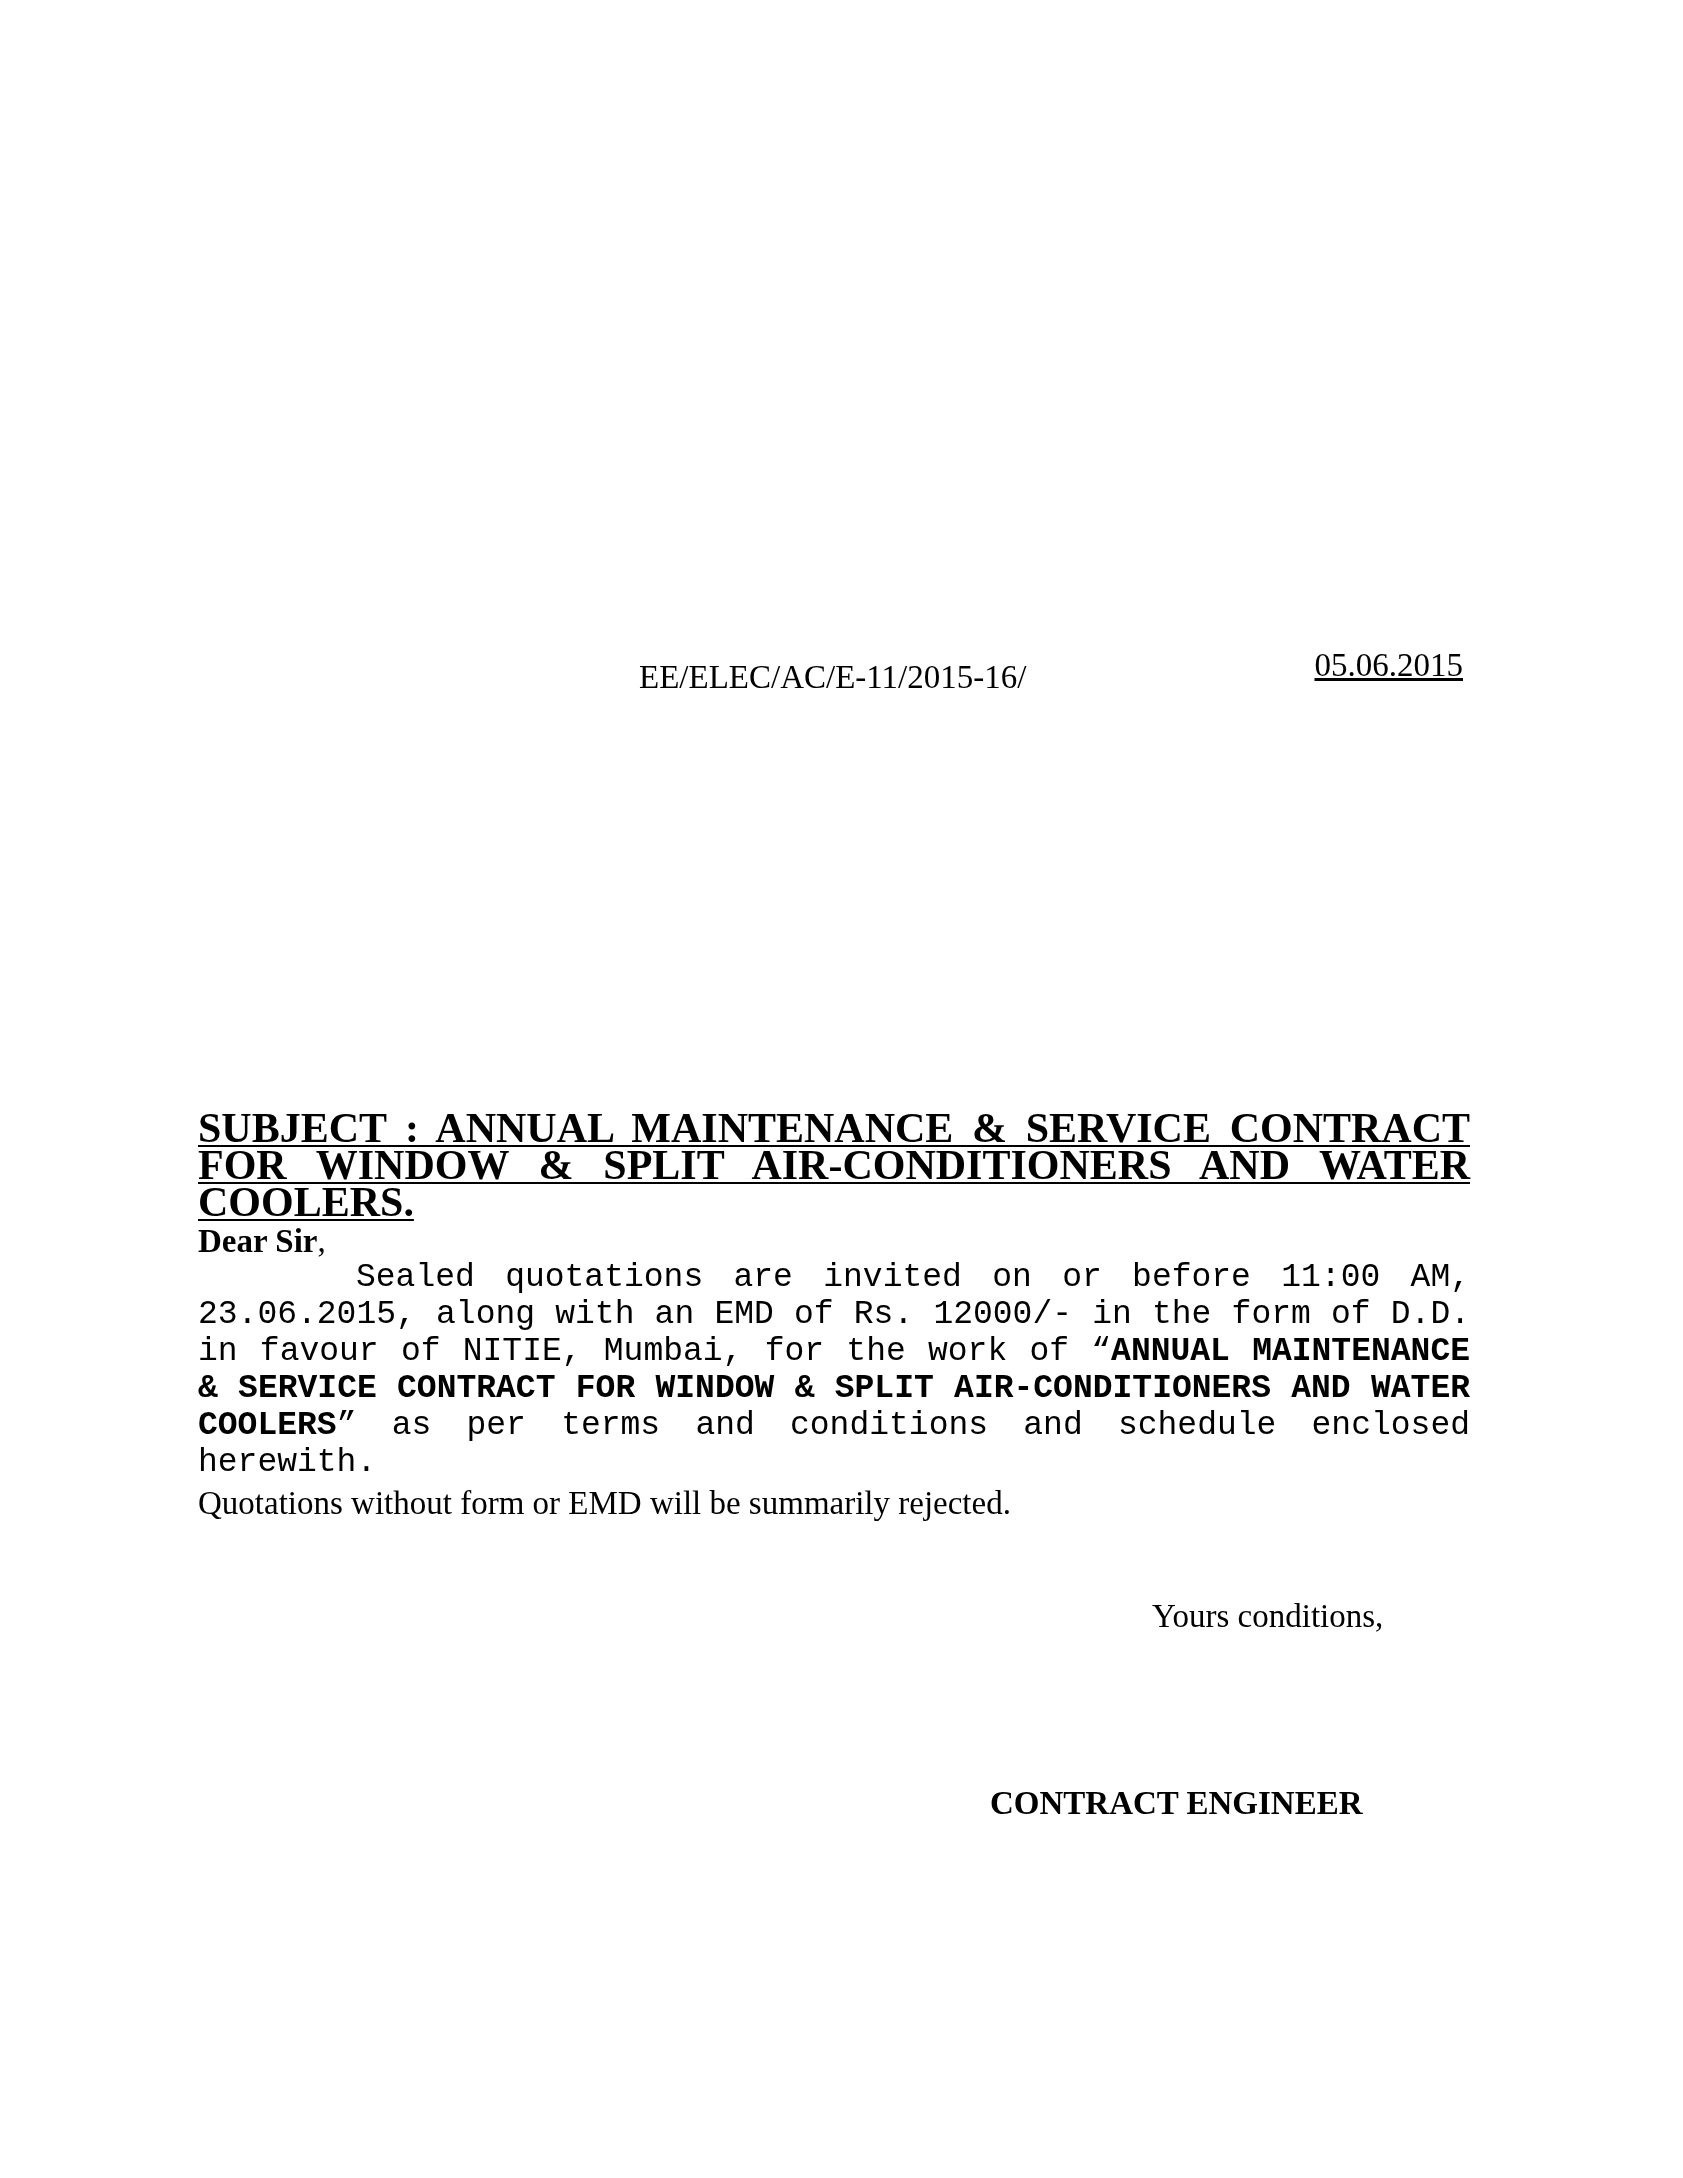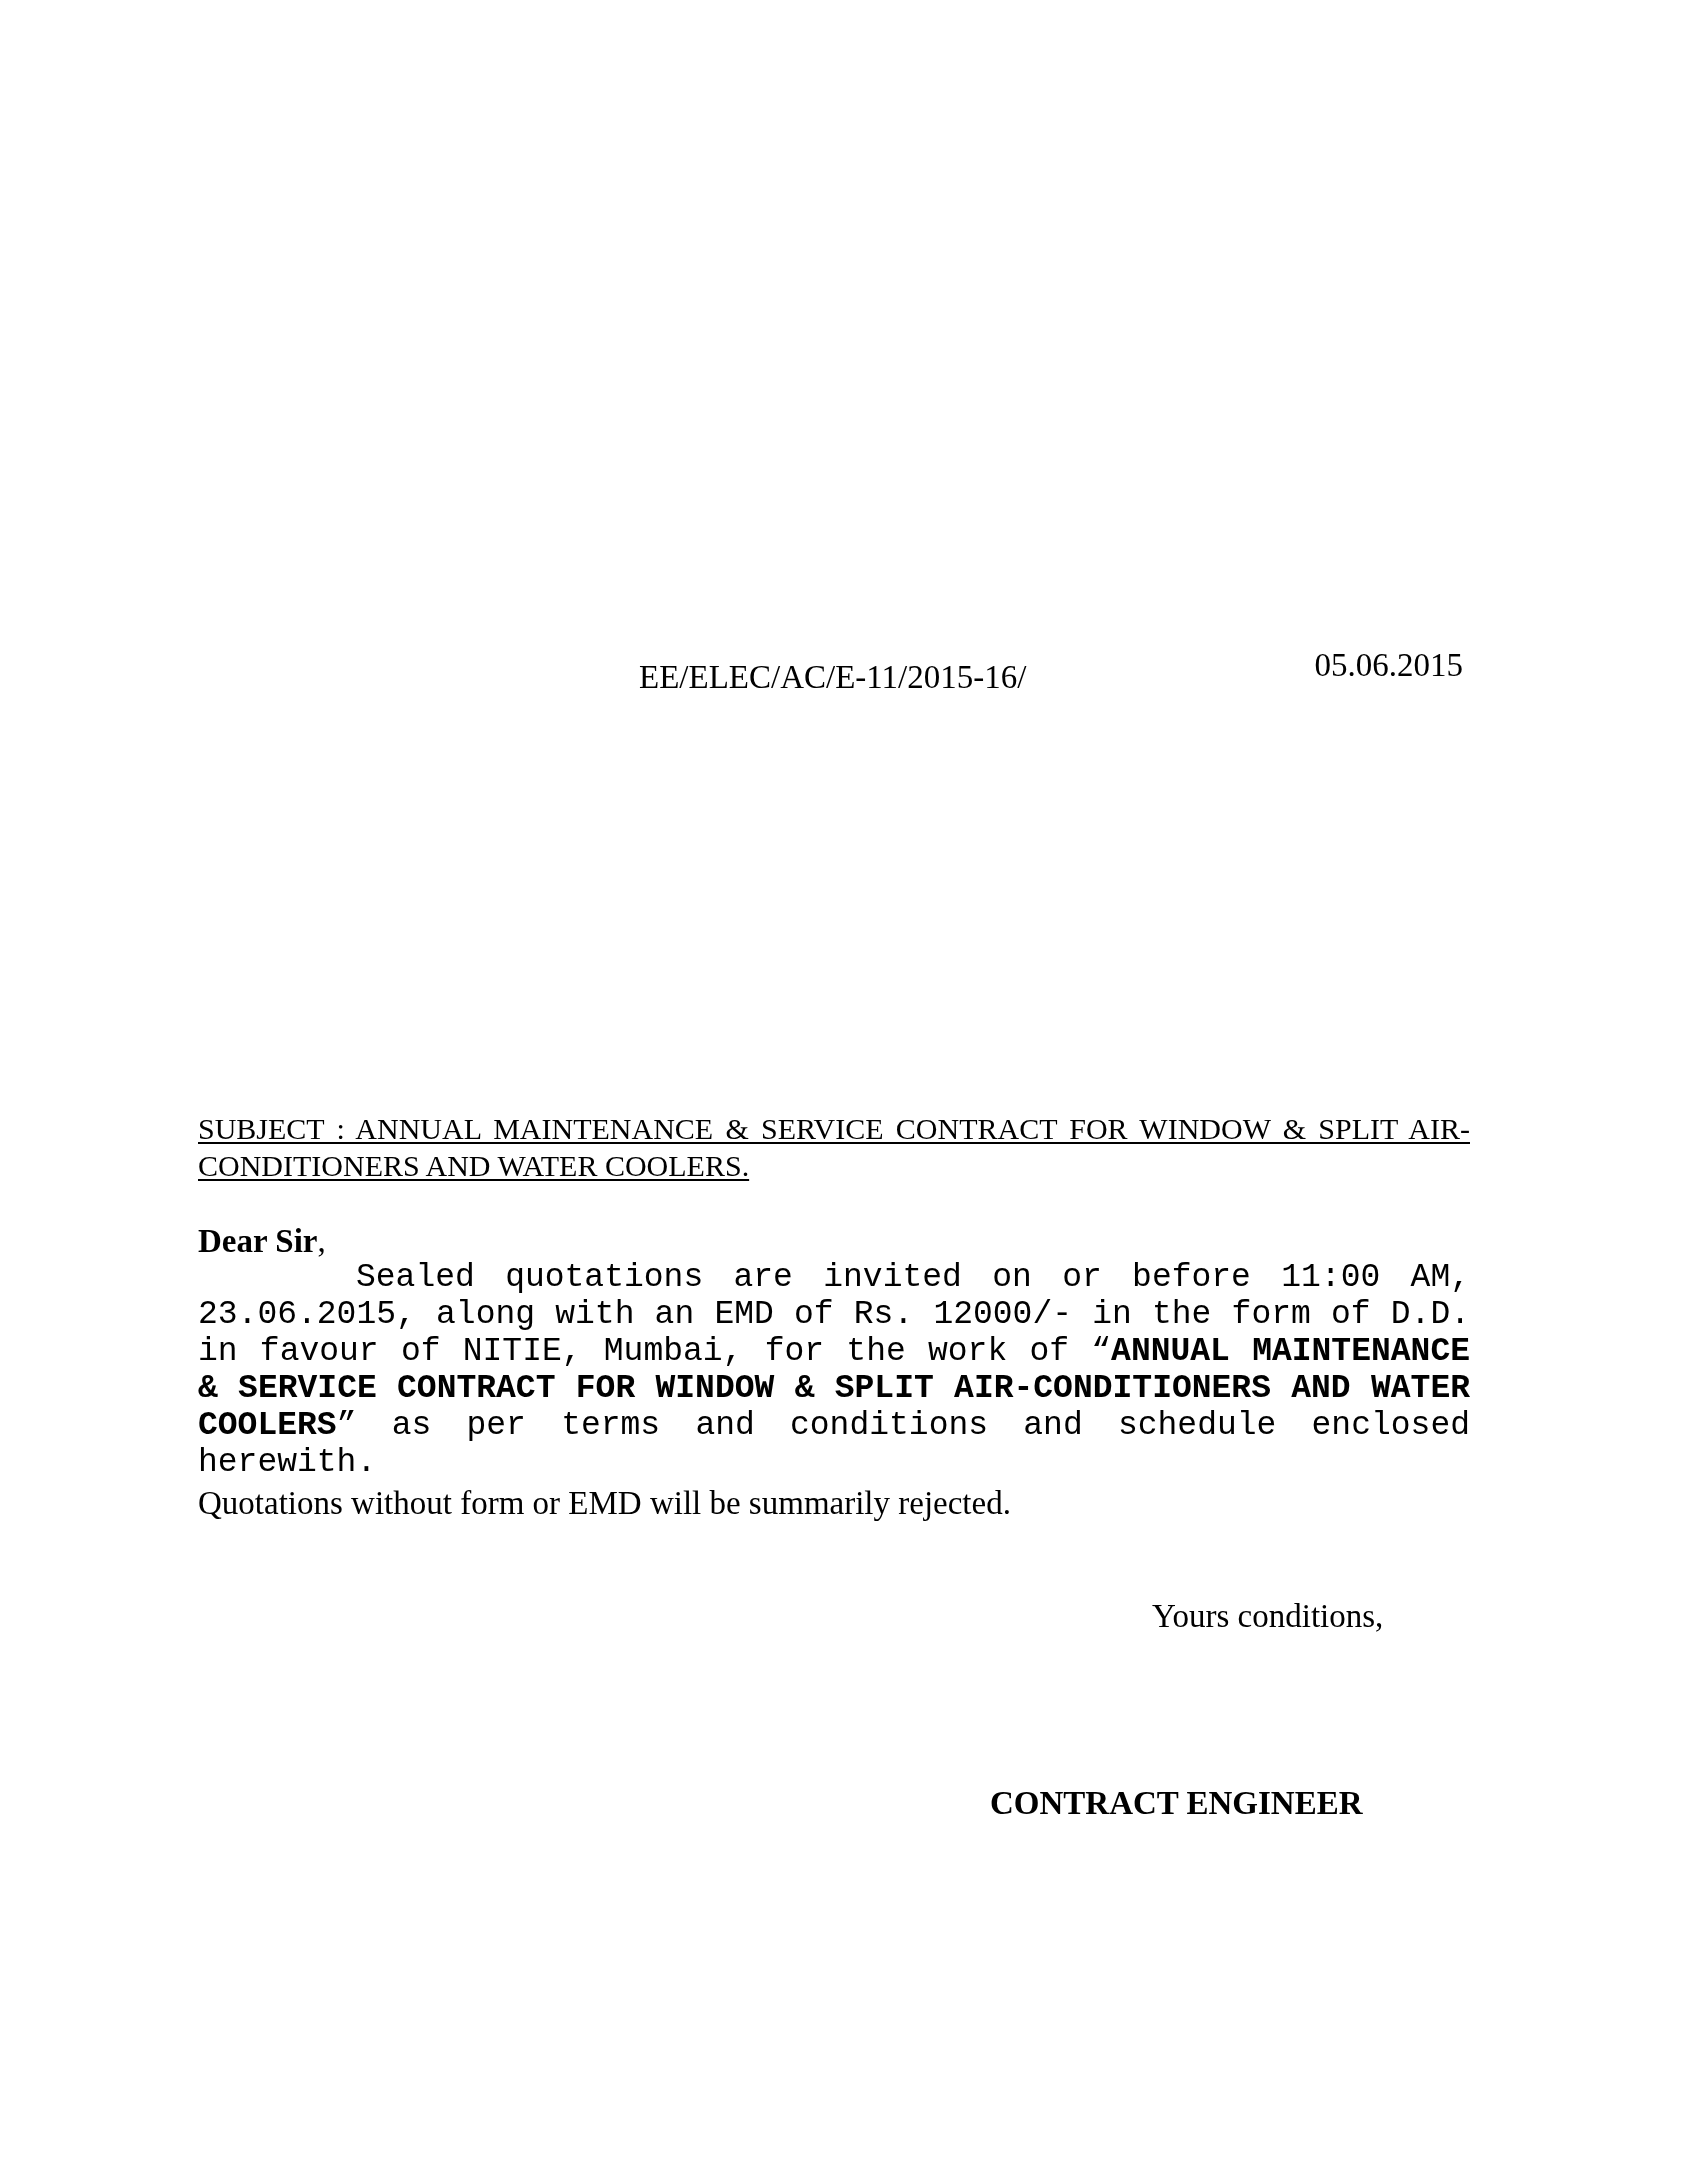--- a/index.html
+++ b/index.html
@@ -1,22 +1,22 @@
 <!DOCTYPE html>
 <html><head>
 <meta charset="utf-8">
 <style>
   html, body { margin: 0; padding: 0; background: #ffffff; }
   body { width: 1683px; height: 2178px; position: relative; overflow: hidden;
          font-family: "Liberation Serif", "DejaVu Serif", serif; color: #000; }
   .abs { position: absolute; white-space: nowrap; font-size: 33px; line-height: 37px; }
   .ref { left: 639px; top: 647px; margin-top: 12px; }
-  .date { right: 220px; top: 647px; }
+  .date { right: 220px; top: 647px; text-decoration: underline; }
   .subject { position: absolute; left: 198px; top: 1110px; width: 1272px;
-             font-size: 30px; line-height: 37px; font-weight: normal;
+             font-size: 42px; line-height: 37px; font-weight: bold;
              text-decoration: underline; text-decoration-thickness: 2px; text-underline-offset: 3px;
              text-align: justify; text-align-last: left; }
   .salutation { left: 198px; top: 1223px; text-align: right; }
   .salutation b { font-weight: bold; }
   .body { position: absolute; left: 198px; top: 1259px; width: 1272px;
           font-size: 33px; line-height: 37px; text-align: justify; text-indent: 158px; font-family: Liberation Mono, monospace; }
   .body b { font-weight: bold; }
   .note { left: 198px; top: 1485px; }
   .closing { left: 1152px; top: 1598px; }
   .signer { left: 990px; top: 1785px; font-weight: bold; }

